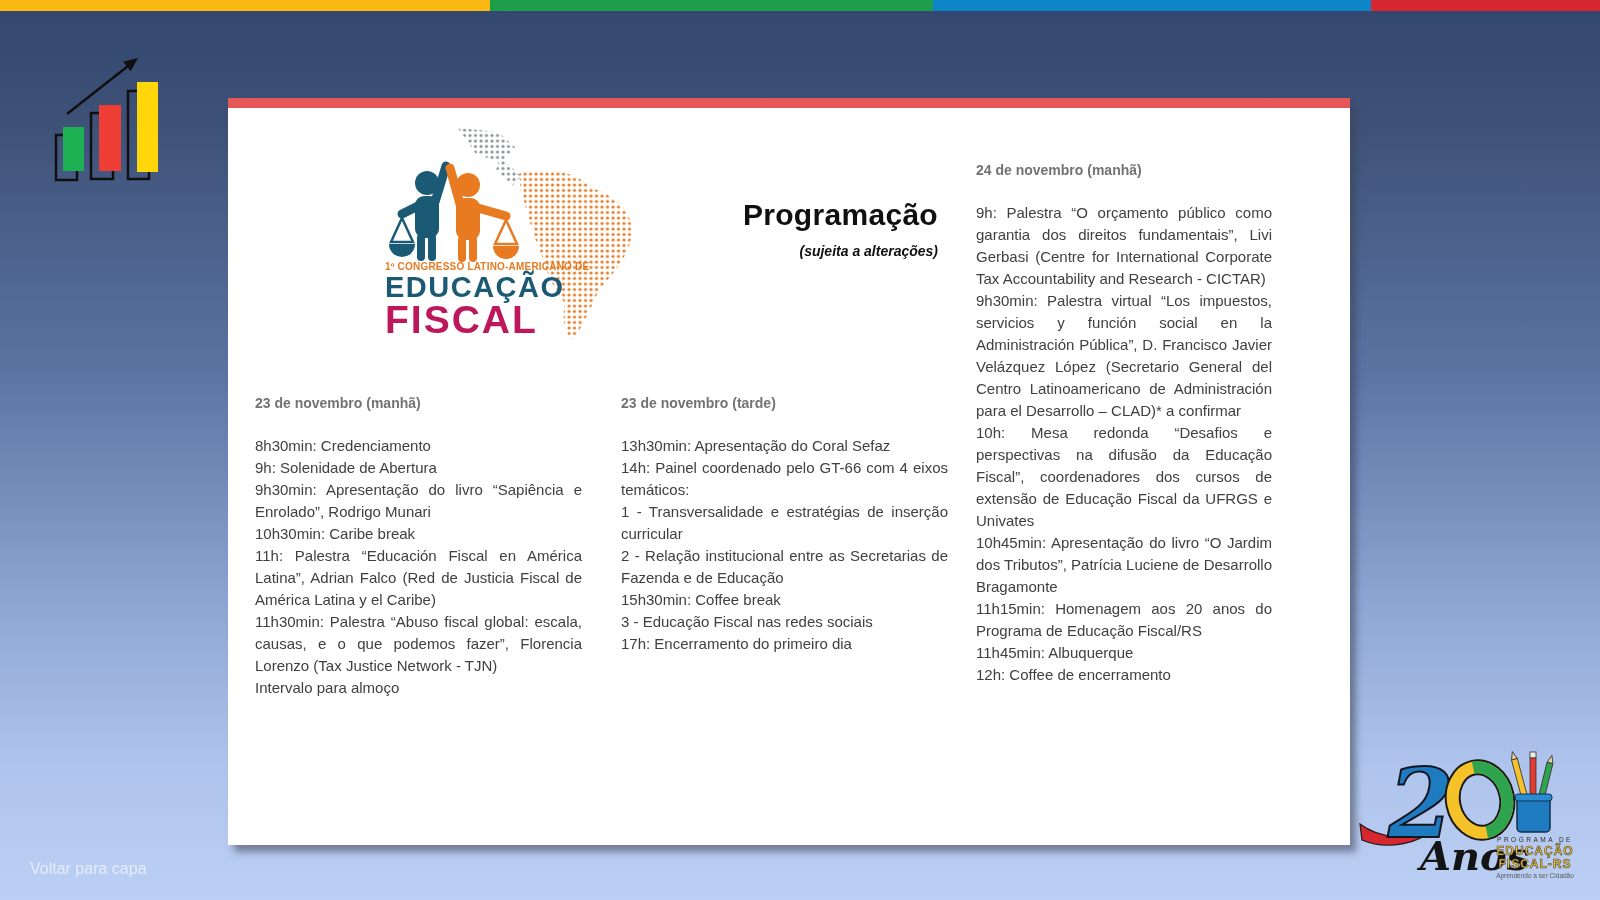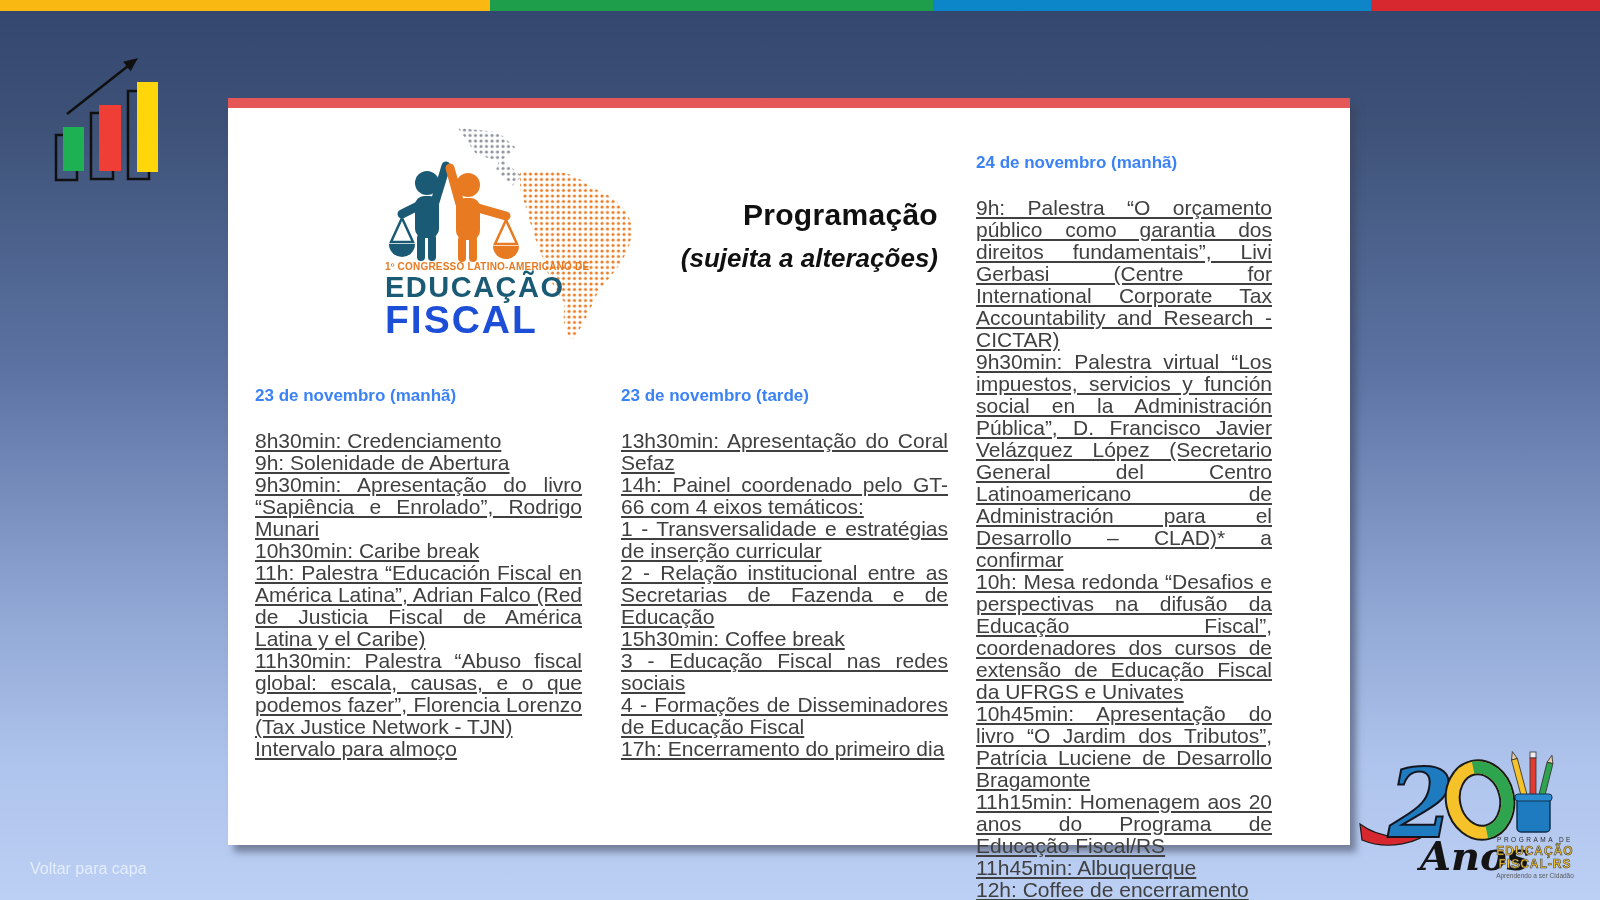--- a/index.html
+++ b/index.html
@@ -20,32 +20,32 @@
   .card{
     position:absolute;left:228px;top:98px;width:1122px;height:747px;background:#ffffff;
     box-shadow:6px 7px 7px rgba(60,65,85,.55);
   }
   .card-accent{height:10px;background:#E45756;}
 
   .congress-logo{position:absolute;left:152px;top:30px;width:255px;height:215px;}
   .congress-logo svg{position:absolute;left:0;top:0;}
   .logo-tagline{position:absolute;left:5px;top:133px;font-size:10px;font-weight:bold;color:#E87A22;letter-spacing:.2px;white-space:nowrap;}
   .logo-name1{position:absolute;left:5px;top:145px;font-size:29px;font-weight:bold;color:#1B5A74;letter-spacing:1.5px;line-height:29px;}
-  .logo-name2{position:absolute;left:5px;top:173px;font-size:39px;font-weight:bold;color:#1d4ed8;letter-spacing:2px;line-height:38px;text-align:center;}
+  .logo-name2{position:absolute;left:5px;top:173px;font-size:39px;font-weight:bold;color:#be185d;letter-spacing:2px;line-height:38px;text-align:center;}
 
   .title-block{position:absolute;left:420px;top:100px;width:290px;text-align:right;color:#101010;}
   .slide-title{font-size:30px;font-weight:bold;letter-spacing:.3px;}
-  .slide-subtitle{margin-top:11px;font-size:26px;font-style:italic;font-weight:bold;}
+  .slide-subtitle{margin-top:11px;font-size:14px;font-style:italic;font-weight:bold;}
 
   .schedule-col{position:absolute;color:#404040;}
   .col-1{left:27px;top:288px;width:327px;}
   .col-2{left:393px;top:288px;width:327px;}
   .col-3{left:748px;top:55px;width:296px;}
-  .col-header{font-size:17px;font-weight:bold;color:#3b82f6;margin-bottom:24px;}
-  .col-body .line{font-size:21px;line-height:22px;text-align:justify;text-decoration:underline;}
+  .col-header{font-size:14px;font-weight:bold;color:#737373;margin-bottom:24px;margin-top:9px;}
+  .col-body .line{font-size:15px;line-height:22px;text-align:justify;}
 
   .back-link{position:absolute;left:30px;top:860px;font-size:16px;color:rgba(238,245,255,.8);cursor:pointer;}
 
   .anniv-logo{position:absolute;left:1352px;top:740px;width:225px;height:150px;}
 </style>
 </head>
 <body>
 
 <div class="top-bar">
   <div class="seg seg-yellow"></div>
@@ -134,21 +134,20 @@
   </div>
   <div class="schedule-col col-2">
     <div class="col-header">23 de novembro (tarde)</div>
     <div class="col-body">
         <div class="line">13h30min: Apresentação do Coral Sefaz</div>
         <div class="line">14h: Painel coordenado pelo GT-66 com 4 eixos temáticos:</div>
         <div class="line">1 - Transversalidade e estratégias de inserção curricular</div>
         <div class="line">2 - Relação institucional entre as Secretarias de Fazenda e de Educação</div>
         <div class="line">15h30min: Coffee break</div>
         <div class="line">3 - Educação Fiscal nas redes sociais</div>
-        <div class="line">4 - Formações de Disseminadores de Educação Fiscal</div>
         <div class="line">17h: Encerramento do primeiro dia</div>
       </div>
   </div>
   <div class="schedule-col col-3">
     <div class="col-header">24 de novembro (manhã)</div>
     <div class="col-body">
         <div class="line">9h: Palestra “O orçamento público como garantia dos direitos fundamentais”, Livi Gerbasi (Centre for International Corporate Tax Accountability and Research - CICTAR)</div>
         <div class="line">9h30min: Palestra virtual “Los impuestos, servicios y función social en la Administración Pública”, D. Francisco Javier Velázquez López (Secretario General del Centro Latinoamericano de Administración para el Desarrollo – CLAD)* a confirmar</div>
         <div class="line">10h: Mesa redonda “Desafios e perspectivas na difusão da Educação Fiscal”, coordenadores dos cursos de extensão de Educação Fiscal da UFRGS e Univates</div>
         <div class="line">10h45min: Apresentação do livro “O Jardim dos Tributos”, Patrícia Luciene de Desarrollo Bragamonte</div>

